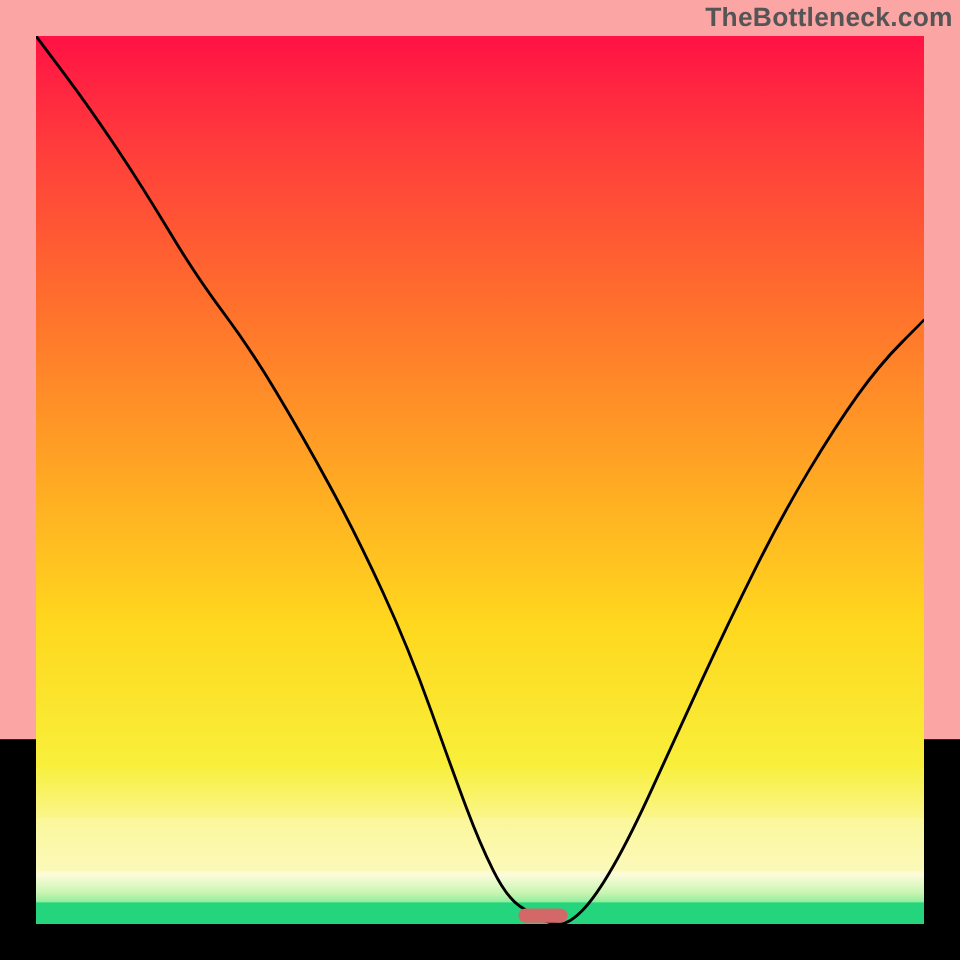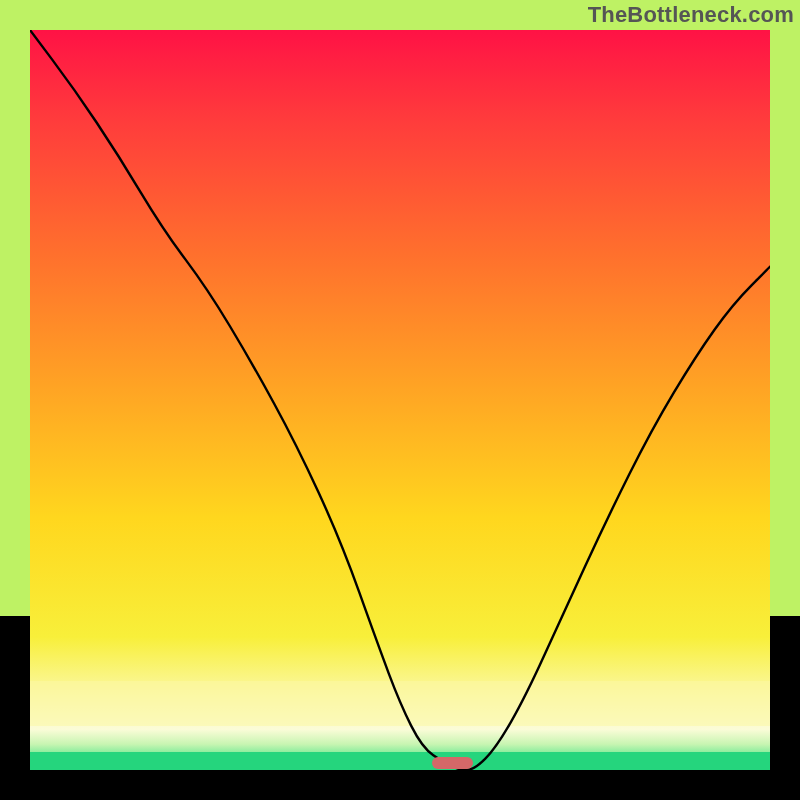--- a/index.html
+++ b/index.html
@@ -8,21 +8,21 @@
     width: 800px;
     height: 800px;
     background: #000;
     overflow: hidden;
     font-family: Arial, Helvetica, sans-serif;
   }
   .container {
     position: relative;
     width: 800px;
     height: 616px;
-    background: #bef264;
+    background: #fca5a5;
   }
   .watermark {
     position: absolute;
     top: 2px;
     right: 6px;
     color: #555;
     font-size: 22px;
     font-weight: 600;
     letter-spacing: 0.2px;
     z-index: 10;

